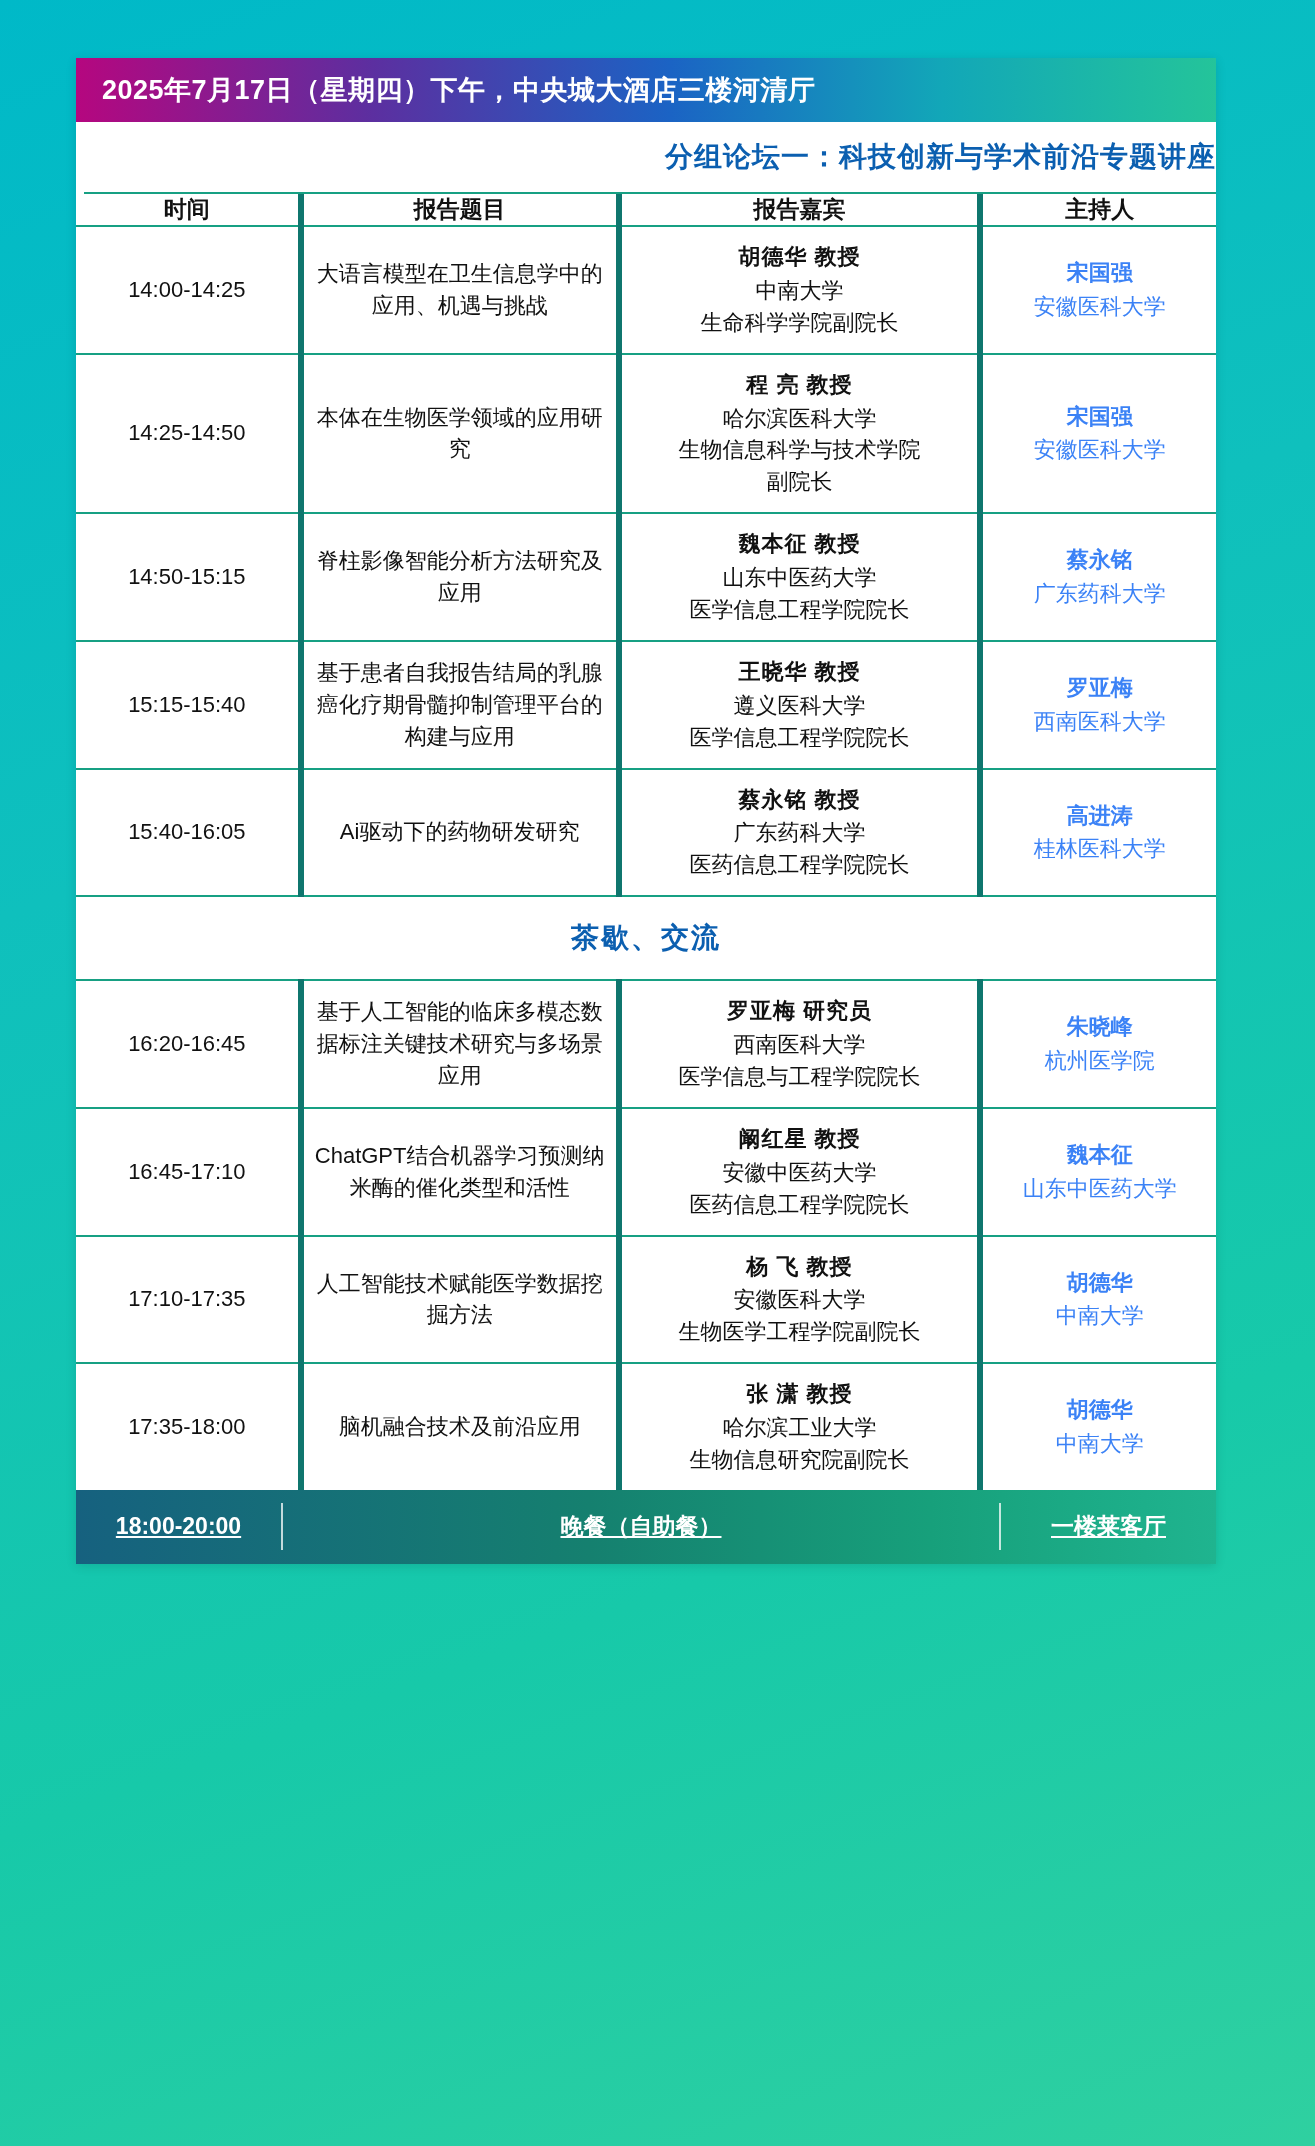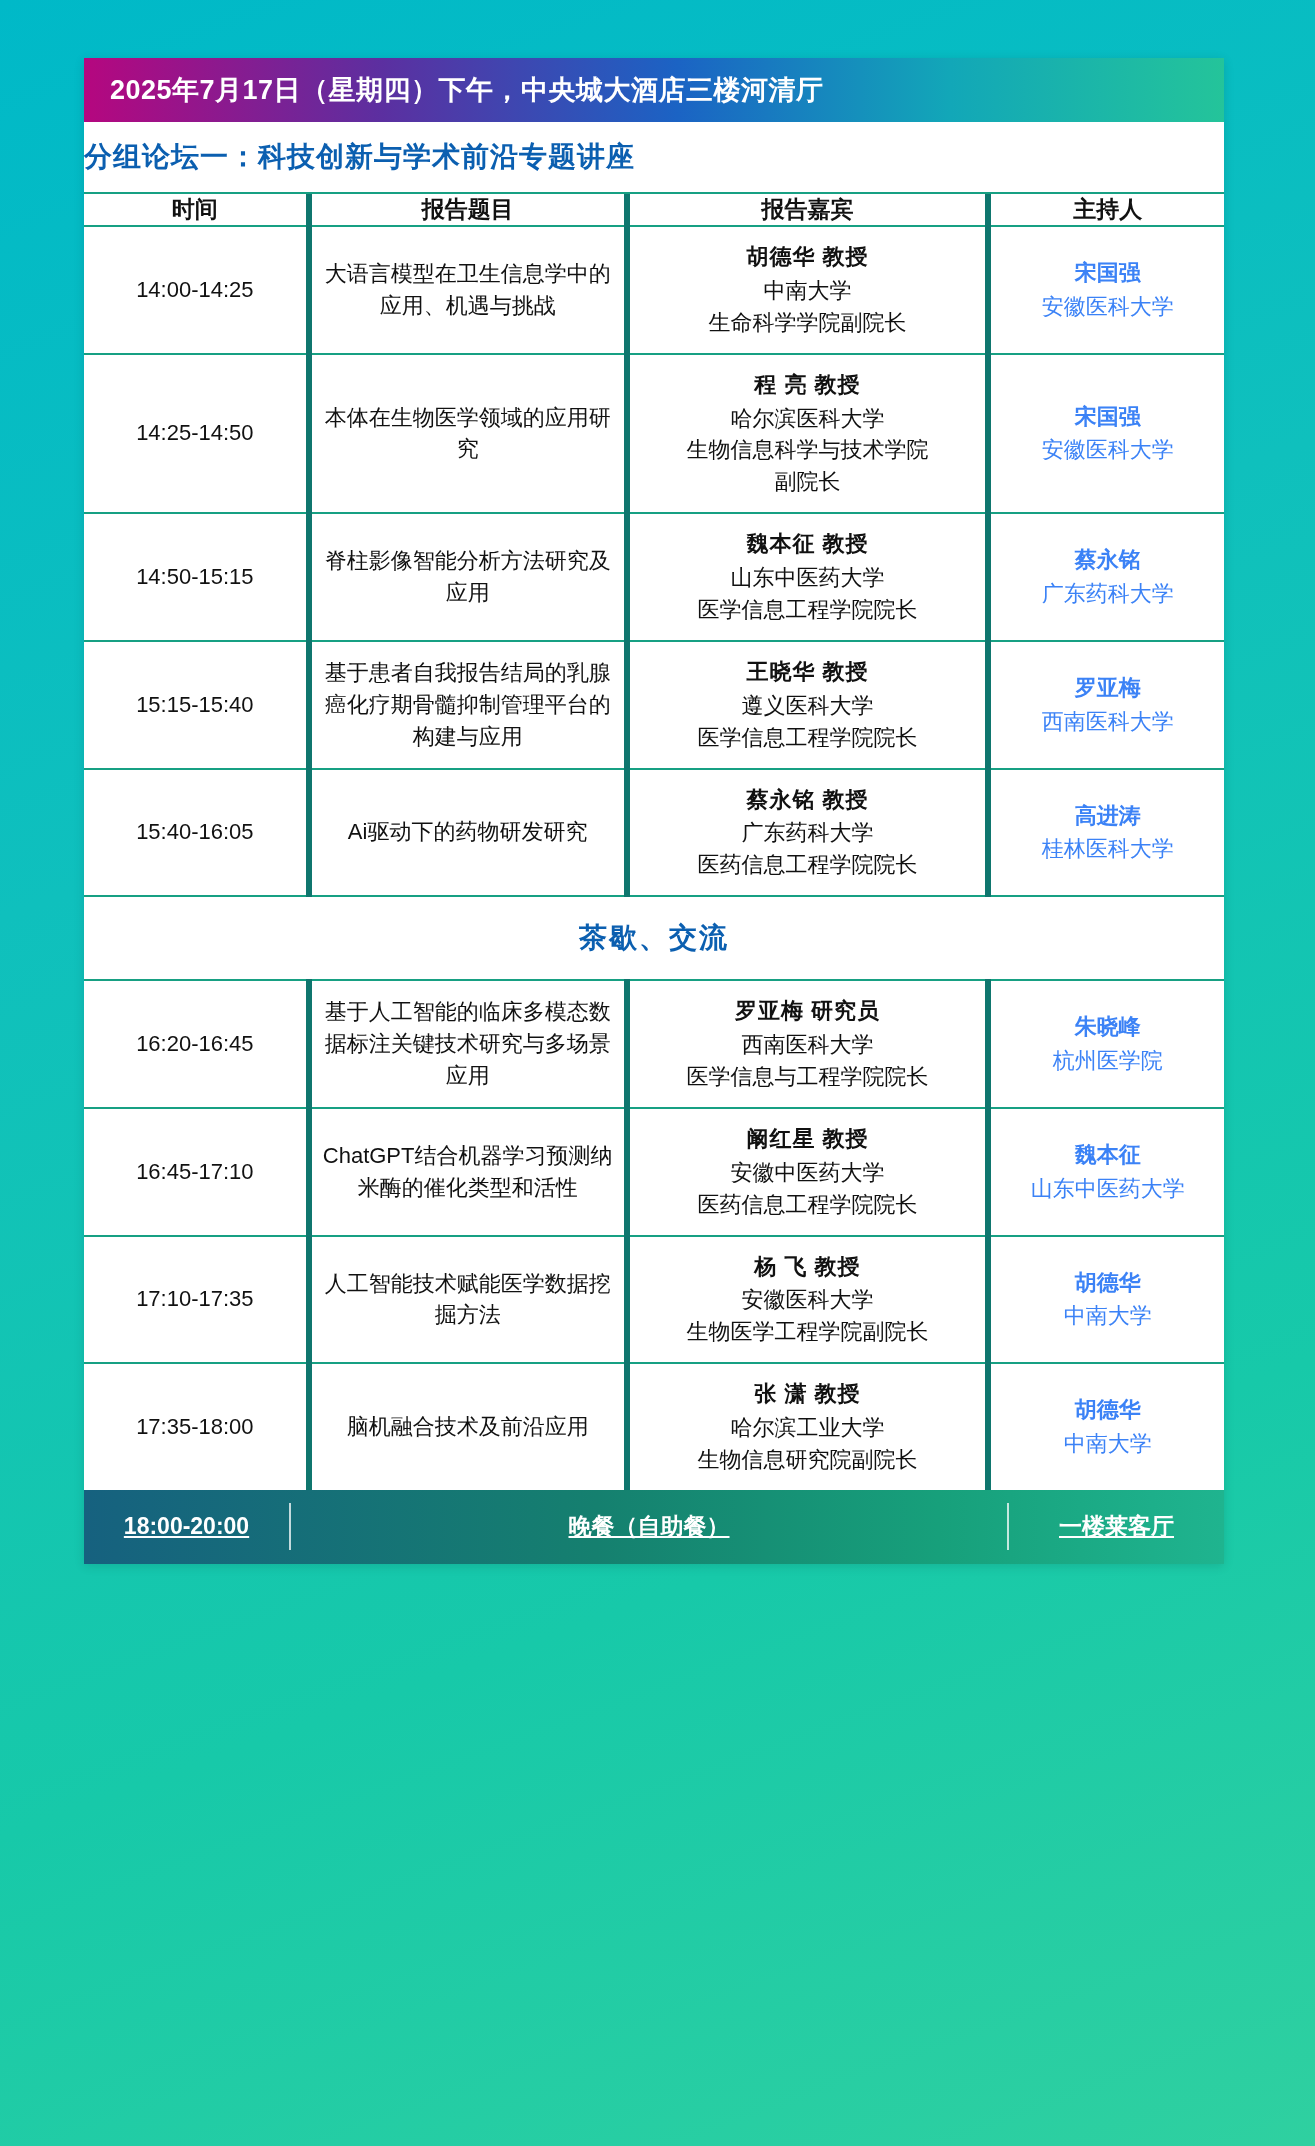--- a/index.html
+++ b/index.html
@@ -8,21 +8,21 @@
   }
   body {
     width: 1315px;
     height: 2146px;
     background: linear-gradient(160deg, #00b9c8 0%, #0fc0bd 35%, #17c9a9 70%, #2fd0a0 100%);
     font-family: "Liberation Sans", "DejaVu Sans", sans-serif;
     overflow: hidden;
   }
   .sheet {
     position: absolute;
-    left: 84px;
+    left: 76px;
     top: 58px;
     width: 1140px;
     background: #ffffff;
     box-shadow: 0 2px 10px rgba(0,0,0,0.12);
   }
   
   .banner {
     height: 64px;
     display: flex;
     align-items: center;
@@ -34,22 +34,23 @@
     font-size: 27px;
     font-weight: bold;
     letter-spacing: 0.5px;
     white-space: nowrap;
   }
   
   .forum-title-row {
     height: 70px;
     display: flex;
     align-items: center;
-    justify-content: flex-start;
+    justify-content: flex-end;
     border-bottom: 2px solid #17a083;
+    margin-left: 8px;
   }
   .forum-title {
     color: #0b5fb0;
     font-size: 28px;
     font-weight: bold;
     letter-spacing: 1px;
   }
   
   table.agenda {
     width: 100%;

